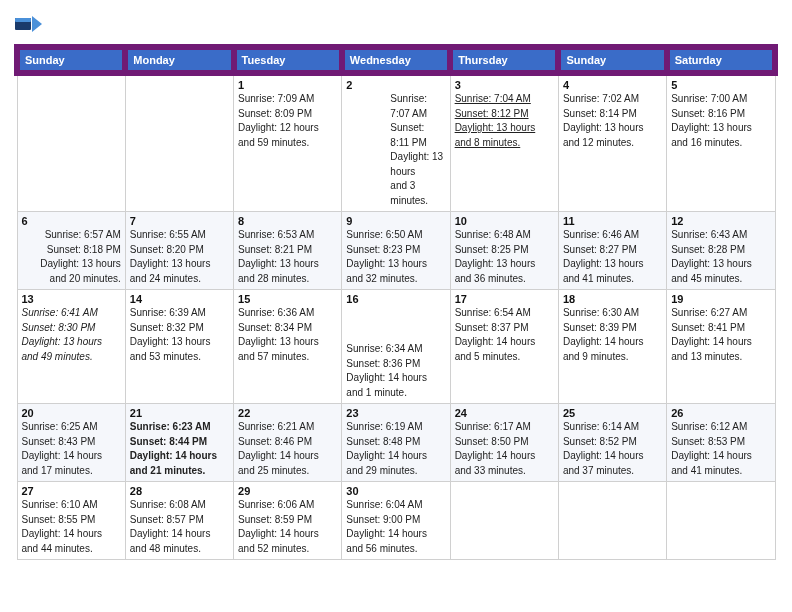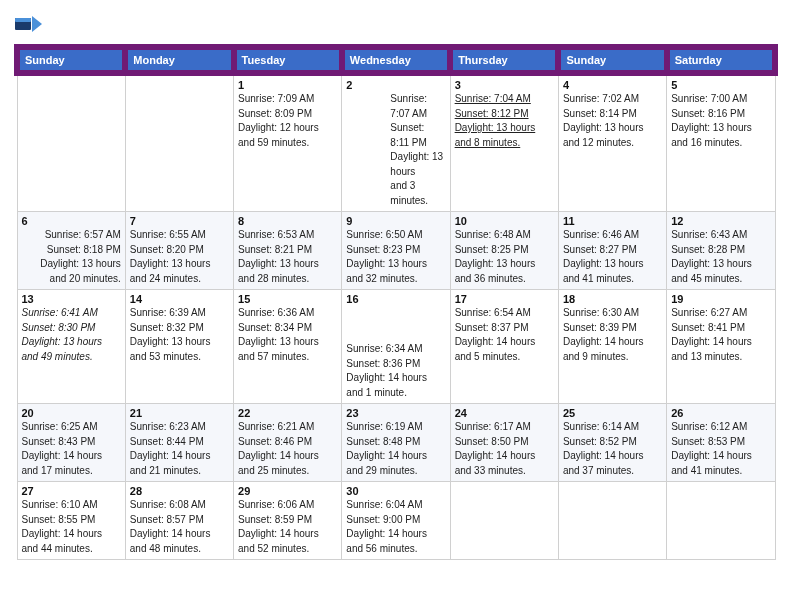--- a/index.html
+++ b/index.html
@@ -273,21 +273,21 @@
         <tr>
           <td>
             <span class="day-num">20</span>
             <div class="day-info" style="white-space: pre-line;">Sunrise: 6:25 AM
 Sunset: 8:43 PM
 Daylight: 14 hours
 and 17 minutes.</div>
           </td>
           <td>
             <span class="day-num">21</span>
-            <div class="day-info" style="white-space: pre-line;">Sunrise: 6:23 AM
+            <div class="day-info" style="white-space: pre-line; font-weight: bold;">Sunrise: 6:23 AM
 Sunset: 8:44 PM
 Daylight: 14 hours
 and 21 minutes.</div>
           </td>
           <td>
             <span class="day-num">22</span>
             <div class="day-info" style="white-space: pre-line;">Sunrise: 6:21 AM
 Sunset: 8:46 PM
 Daylight: 14 hours
 and 25 minutes.</div>

